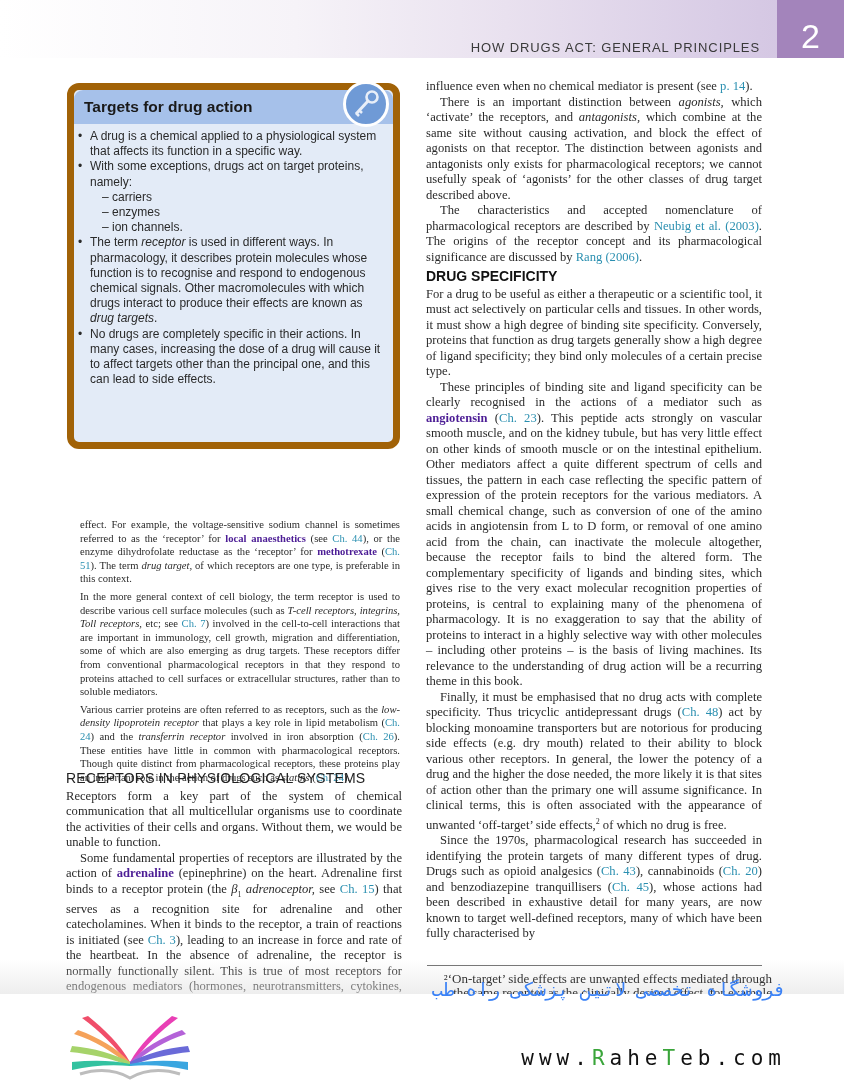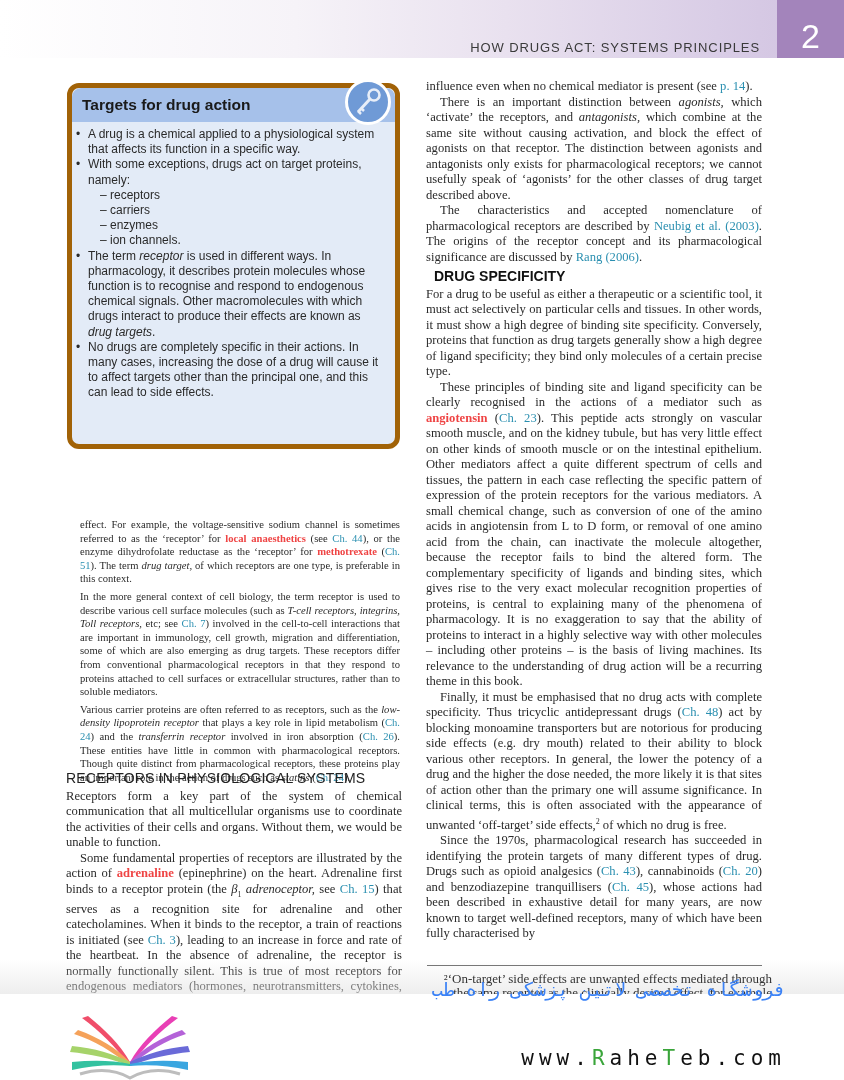--- a/index.html
+++ b/index.html
@@ -3,57 +3,57 @@
 <meta charset="utf-8">
 <style>
   html, body { margin:0; padding:0; }
   body { width:844px; height:1080px; position:relative; overflow:hidden; background:#ffffff; font-family:"Liberation Serif", serif; color:#2a2a2a; }
   .header-band { position:absolute; left:0; top:0; width:844px; height:58px;
     background:linear-gradient(to right, #ffffff 0%, #f6f3f8 35%, #e9e1ef 60%, #d9cde6 85%, #d0c1e0 100%); }
   .running-title { position:absolute; right:84px; top:40px; font-family:"Liberation Sans", sans-serif; font-size:13px; letter-spacing:0.9px; color:#3a3a3a; }
   .chapter-tab { position:absolute; left:777px; top:0; width:67px; height:58px; background:#a384bb; }
   .chapter-num { position:absolute; left:0; right:0; bottom:0; text-align:center; font-family:"Liberation Sans", sans-serif; font-size:34px; color:#ffffff; line-height:44px; }
 
-  .box { position:absolute; left:67px; top:83px; width:333px; height:366px; background:#e3ebf7; border:5px solid #a16207; border-radius:12px; box-sizing:border-box; overflow:visible; }
+  .box { position:absolute; left:67px; top:83px; width:333px; height:366px; background:#e3ebf7; border:7px solid #a16207; border-radius:12px; box-sizing:border-box; overflow:visible; }
   .box-head { height:34px; background:#a6c1ea; border-radius:9px 9px 0 0; position:relative; }
   .box-title { position:absolute; left:10px; top:8px; font-family:"Liberation Sans", sans-serif; font-weight:bold; font-size:15.5px; color:#1a1a1a; }
   .key-badge { position:absolute; right:4px; top:-9px; width:46px; height:46px; border-radius:50%; background:#6f9ad6; border:3px solid #ffffff; box-sizing:border-box; display:flex; align-items:center; justify-content:center; }
   .box-body { padding:5px 8px 0 4px; font-family:"Liberation Sans", sans-serif; font-size:12px; line-height:15.2px; color:#2a2a2a; }
   .box-body ul { margin:0; padding:0; list-style:none; }
   .box-body li.b { position:relative; padding-left:12px; }
   .box-body li.b::before { content:"•"; position:absolute; left:0; top:0; }
   .box-body .sub { padding-left:12px; }
   .box-body .sub div { padding-left:0; }
 
   .col { position:absolute; text-align:justify; }
   .small { font-size:10.6px; line-height:13.6px; }
   .small p { margin:0 0 4px 0; }
   .main { font-size:12.6px; line-height:15.5px; }
   .main p { margin:0; }
   .indent { text-indent:14px; }
   .link { color:#2a8fb0; }
-  b { font-weight:bold; color:#ef4444; }
+  b { font-weight:bold; color:#4c1d95; }
   .h2 { font-family:"Liberation Sans", sans-serif; font-size:14px; color:#222; margin:0 0 2px 0; letter-spacing:0.2px; }
-  .h2b { font-family:"Liberation Sans", sans-serif; font-weight:bold; font-size:14px; color:#111; margin:4px 0 2px 8px; }
+  .h2b { font-family:"Liberation Sans", sans-serif; font-weight:bold; font-size:14px; color:#111; margin:4px 0 2px 0; }
 
   .bottom-fade { position:absolute; left:0; top:960px; width:844px; height:36px; background:linear-gradient(to bottom, rgba(255,255,255,0) 0%, rgba(225,225,225,0.6) 100%); pointer-events:none; }
   .footnote-rule { position:absolute; left:427px; top:965px; width:335px; height:1px; background:#777; }
   .footnote { position:absolute; left:427px; top:972px; width:345px; height:22px; overflow:hidden; font-size:13px; line-height:14px; color:#333;text-align:right; }
   .cut { position:absolute; left:0; top:994px; width:844px; height:86px; background:#ffffff; }
 
   .logo { position:absolute; left:60px; top:1006px; width:140px; height:74px; }
   .ad-fa { position:absolute; right:58px; top:978px; font-family:Liberation Mono, monospace; font-size:19px; color:#3b82f6; direction:rtl; }
   .ad-url { position:absolute; right:58px; top:1046px; font-family:"DejaVu Sans Mono", monospace; font-size:21px; letter-spacing:5px; color:#111; }
   .ad-url .g { color:#3aa53a; }
 </style>
 </head>
 <body>
 
 <div class="header-band"></div>
-<div class="running-title">HOW DRUGS ACT: SYSTEMS PRINCIPLES</div>
+<div class="running-title">HOW DRUGS ACT: GENERAL PRINCIPLES</div>
 <div class="chapter-tab">
   <div class="chapter-num">2</div>
 </div>
 
 <div class="box">
   <div class="box-head">
     <div class="box-title">Targets for drug action</div>
     <div class="key-badge">
       <svg width="32" height="32" viewBox="0 0 32 32">
         <circle cx="22" cy="9" r="5.5" fill="none" stroke="#e8eef8" stroke-width="2.6"></circle>
@@ -62,21 +62,20 @@
         <line x1="6" y1="25" x2="9" y2="28" stroke="#e8eef8" stroke-width="2.5"></line>
       </svg>
     </div>
   </div>
   <div class="box-body">
     <ul>
       <li class="b">A drug is a chemical applied to a physiological system that affects its function in a specific way.</li>
       <li class="b">
         <span>With some exceptions, drugs act on target proteins, namely:</span>
         <div class="sub">
-          <div>– receptors</div>
           <div>– carriers</div>
           <div>– enzymes</div>
           <div>– ion channels.</div>
         </div>
       </li>
       <li class="b"><span>The term </span><i>receptor</i><span> is used in different ways. In pharmacology, it describes protein molecules whose function is to recognise and respond to endogenous chemical signals. Other macromolecules with which drugs interact to produce their effects are known as </span><i>drug targets</i><span>.</span></li>
       <li class="b">No drugs are completely specific in their actions. In many cases, increasing the dose of a drug will cause it to affect targets other than the principal one, and this can lead to side effects.</li>
     </ul>
   </div>
 </div>

